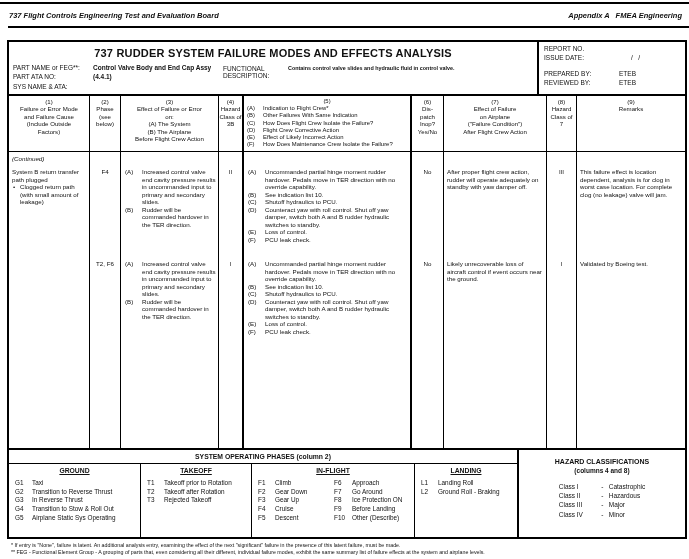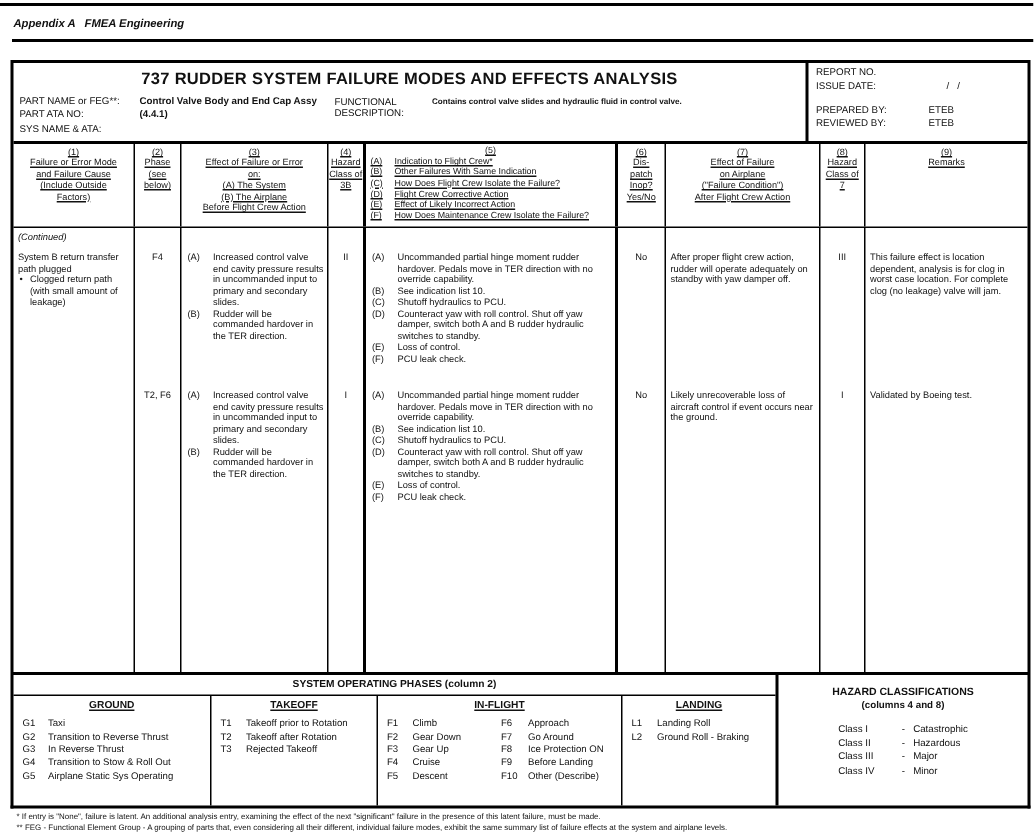--- a/index.html
+++ b/index.html
@@ -9,21 +9,21 @@
   }
   .pre { white-space:pre; }
 
   
   .top-rule { position:absolute; top:2px; left:0; width:689px; border-top:2px solid #000; }
   .page-hdr { position:absolute; top:11px; left:9px; width:673px; display:flex;
               justify-content:space-between; font-style:italic; font-weight:bold; font-size:7.5px; }
   .hdr-rule { position:absolute; top:26px; left:8px; width:681px; border-top:2px solid #000; }
 
   
-  .sheet { position:absolute; top:40px; left:7px; width:676px; border:2px solid #000;text-decoration:underline; }
+  .sheet { position:absolute; top:40px; left:7px; width:676px; border:2px solid #000; }
 
   .title-block { display:flex; height:52px; border-bottom:2px solid #000; }
   .tb-left { flex:1; position:relative; font-size:6.5px; }
   .doc-title { position:absolute; top:5px; left:0; width:100%; text-align:center;
                font-weight:bold; font-size:11px; letter-spacing:.2px; }
   .abs { position:absolute; }
   .bold { font-weight:bold; }
   .tb-right { width:148px; border-left:2px solid #000; position:relative; font-size:6.5px; box-sizing:border-box; }
 
   
@@ -84,20 +84,21 @@
 
   .footnotes { position:absolute; top:542px; left:11px; width:670px;
                font-size:5.3px; line-height:6.6px; }
 </style>
 </head>
 <body>
 
 <div class="top-rule"></div>
 
 <div class="page-hdr">
+  <span class="pre">737 Flight Controls Engineering Test and Evaluation Board</span>
   <span class="pre">Appendix A   FMEA Engineering</span>
 </div>
 <div class="hdr-rule"></div>
 
 <div class="sheet">
 
   <div class="title-block">
     <div class="tb-left">
       <div class="doc-title">737 RUDDER SYSTEM FAILURE MODES AND EFFECTS ANALYSIS</div>
       <span class="abs" style="top:22px; left:4px;">PART NAME or FEG**:</span>

